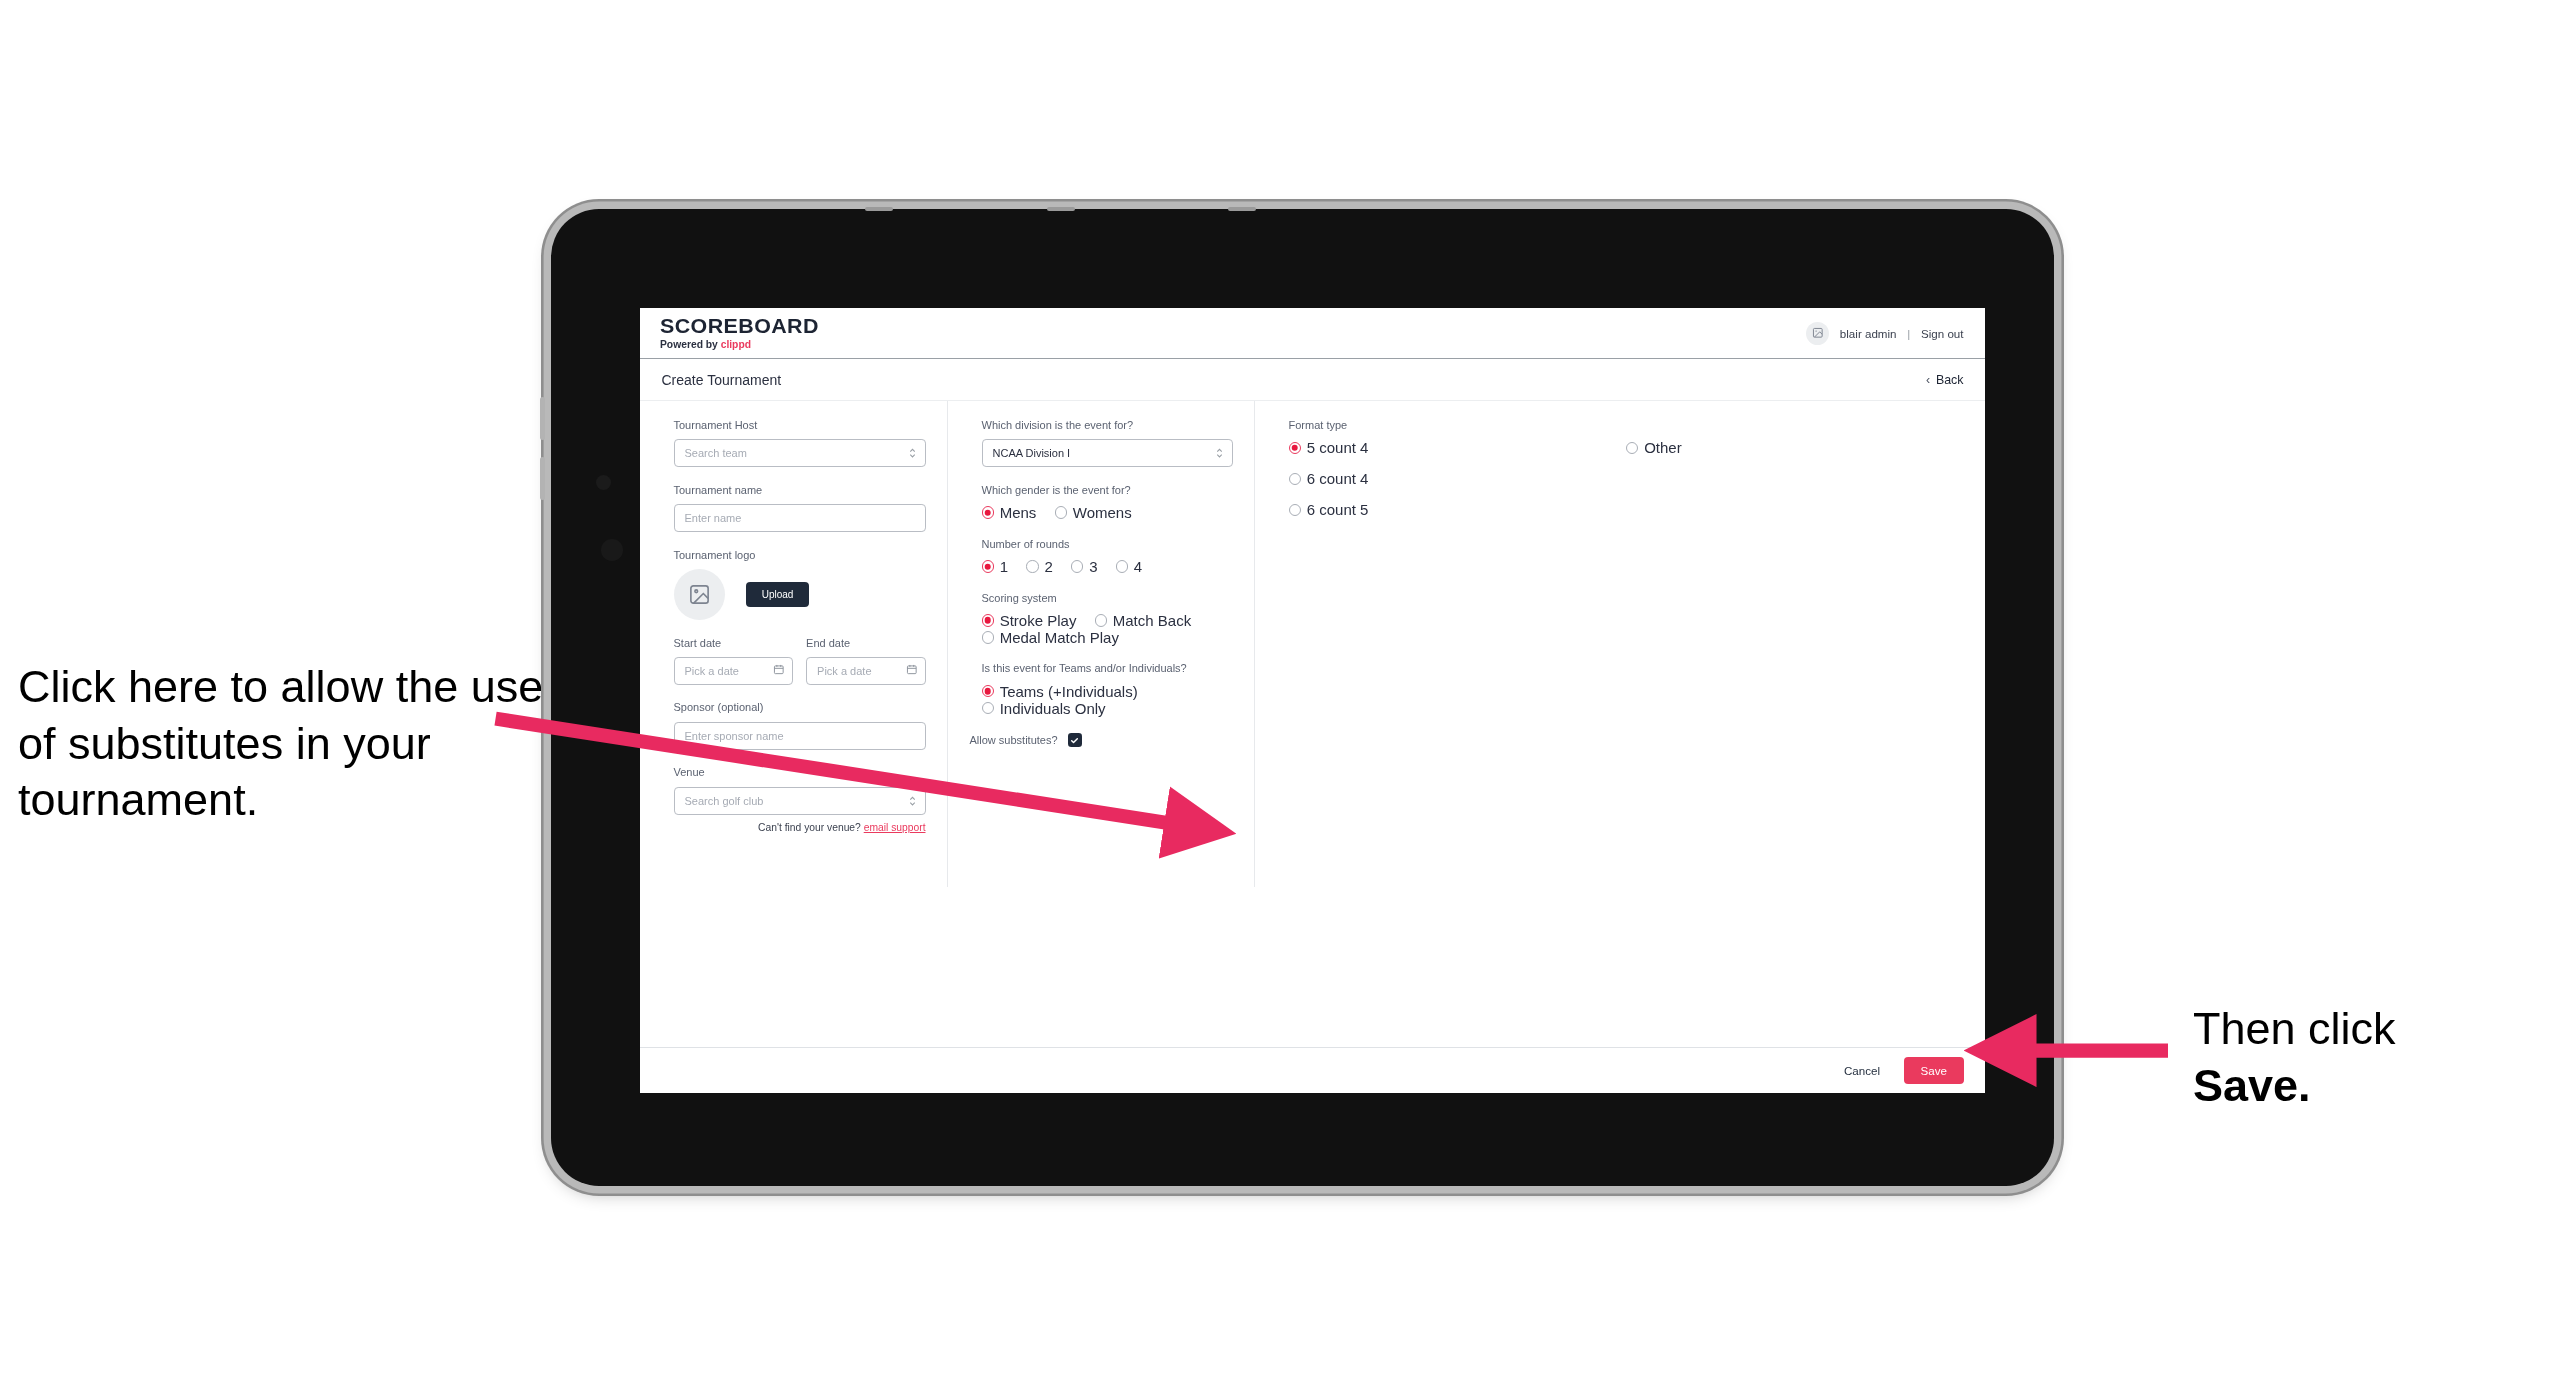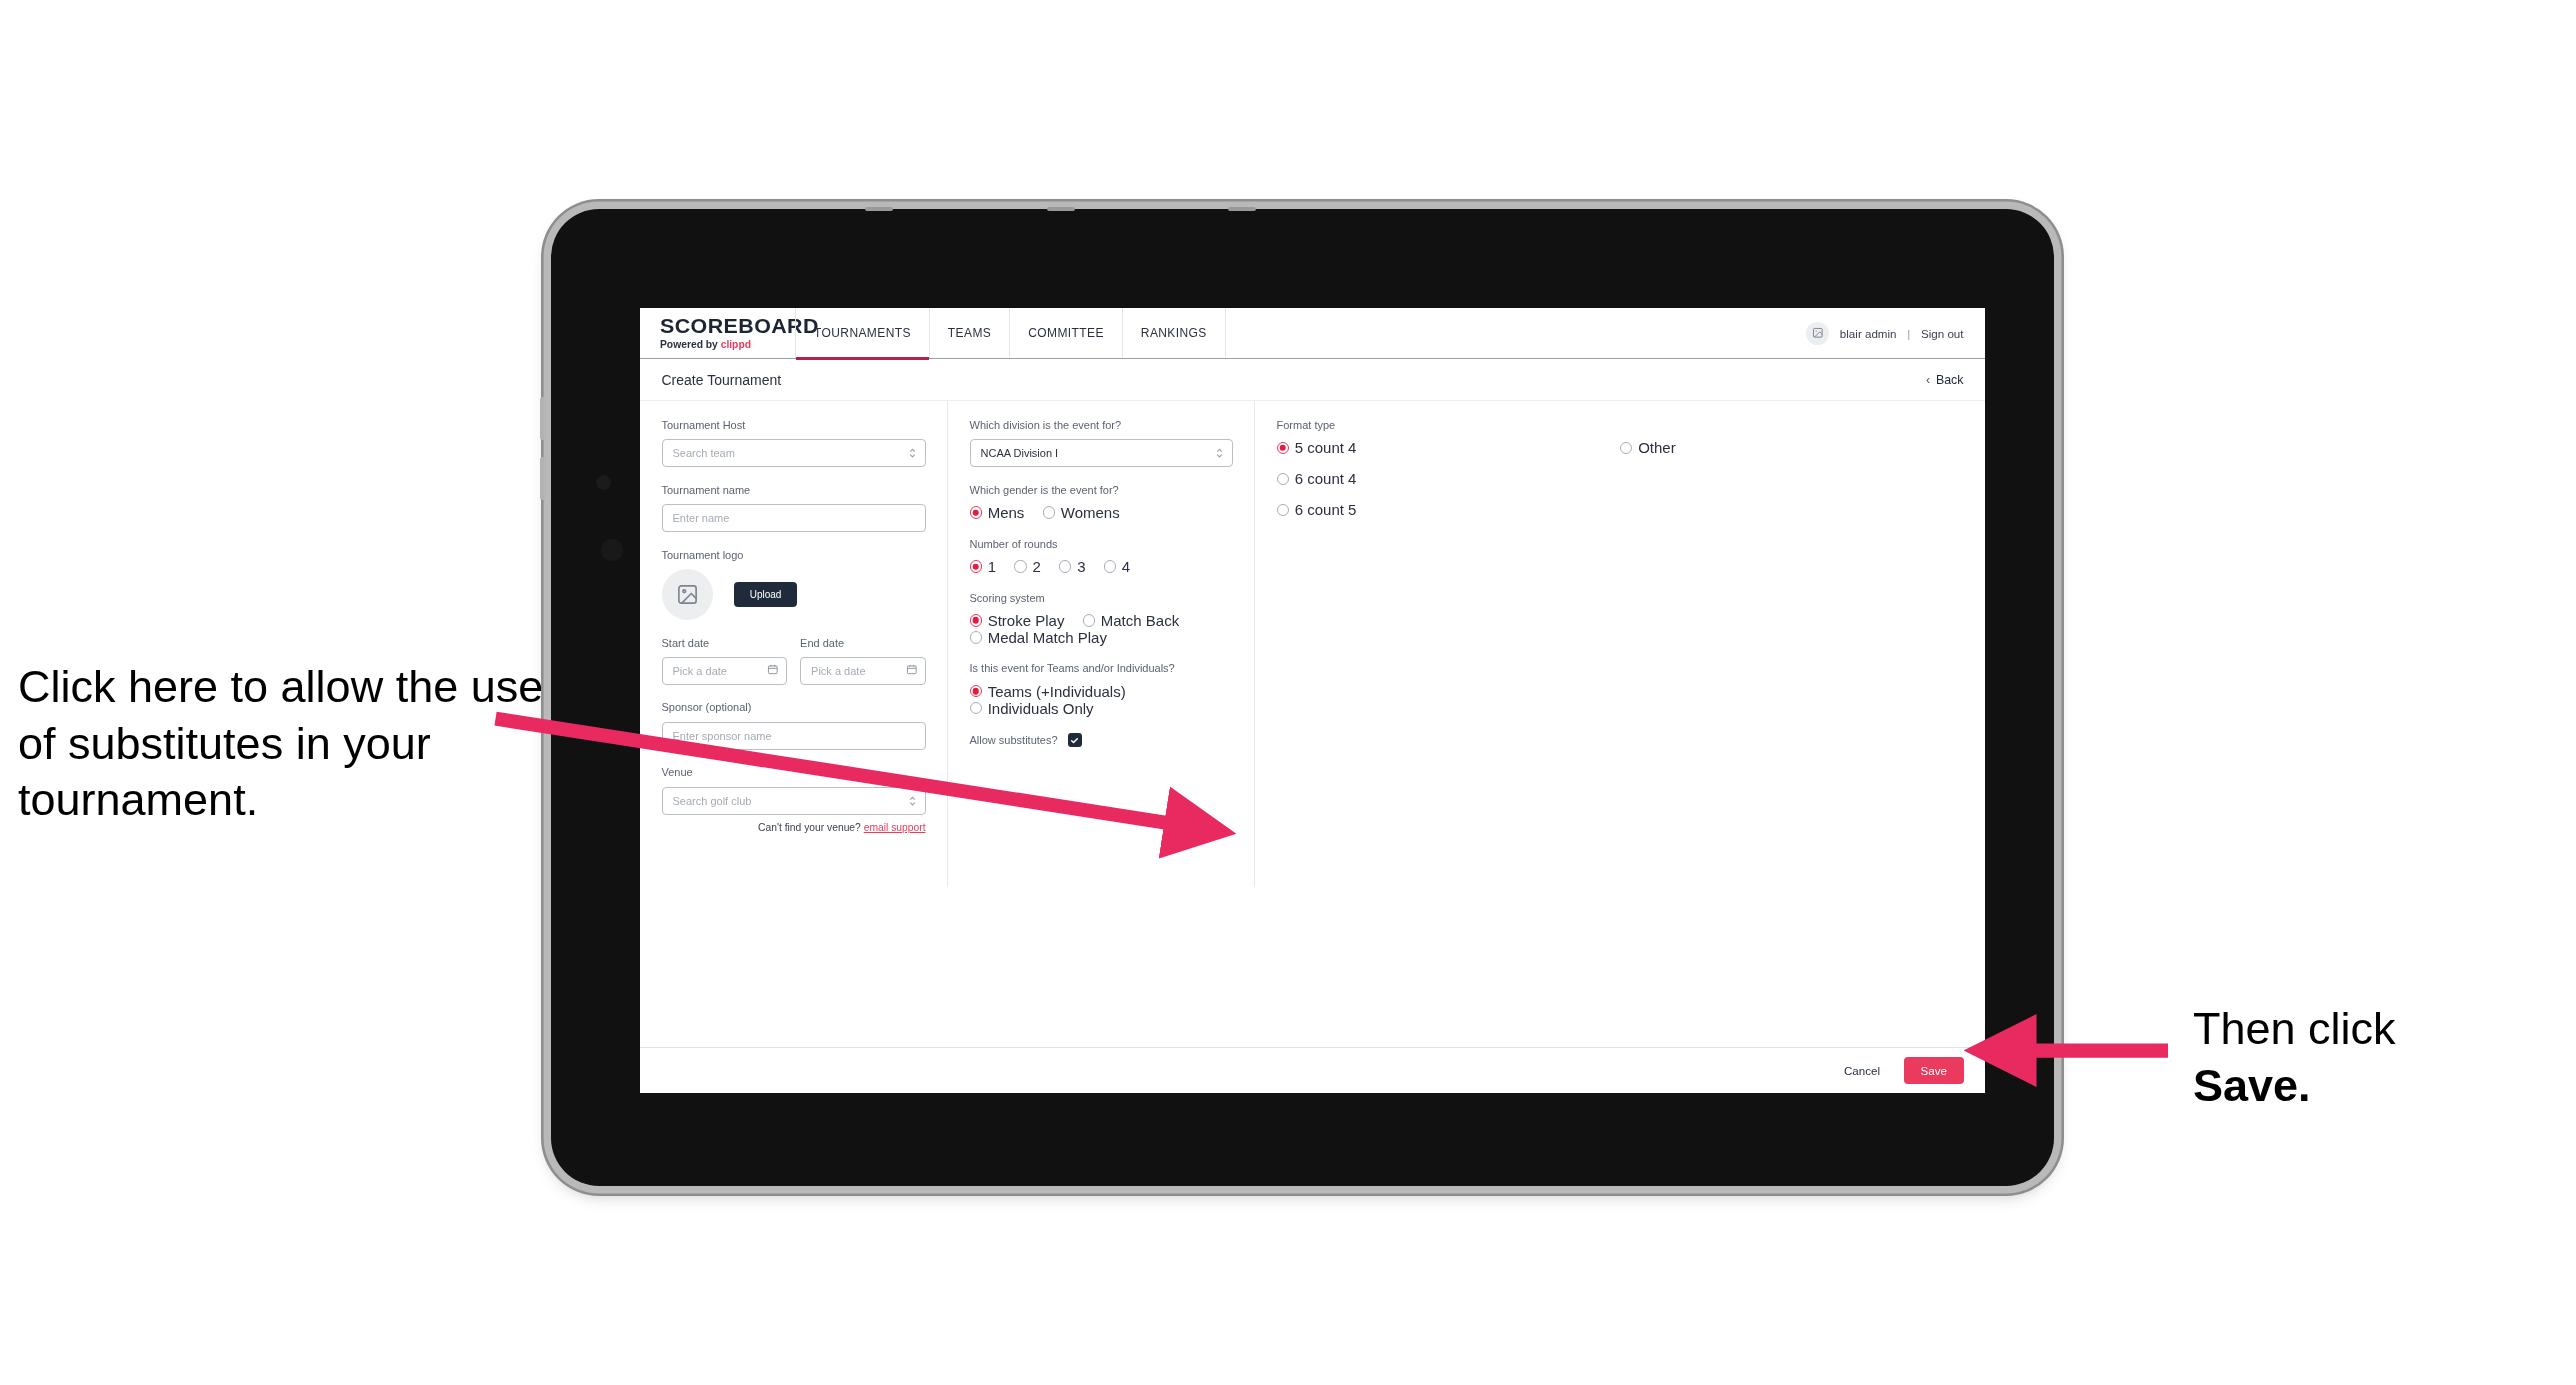--- a/index.html
+++ b/index.html
@@ -190,21 +190,21 @@
   #col-left   { width: 307px; }
   #col-middle { width: 307px; border-left: 0.8px solid #e7e9ec; }
   #col-right  { flex: 1;      border-left: 0.8px solid #e7e9ec; }
 
   .field-label {
     font-size: 11px;
     color: #5b6271;
     margin-bottom: 6.6px;
     line-height: 1.25;
   }
-  .field-group { margin-bottom: 16.5px; }
+  .field-group { margin-bottom: 16.5px; margin-left: 12px; }
 
   .text-input {
     width: 100%;
     height: 28px;
     box-sizing: border-box;
     border: 0.8px solid #b9bdc4;
     border-radius: 4.1px;
     background: #fff;
     font-size: 11px;
     font-family: "Liberation Sans", sans-serif;
@@ -425,34 +425,20 @@
 
     <div id="app-header">
 
       <div id="brand-block">
         <div id="brand-wordmark">SCOREBOARD</div>
         <div id="brand-tagline">
           <span>Powered by </span><span class="clippd-mark">clippd</span>
         </div>
       </div>
 
-      <div id="nav-tabs">
-        <div class="nav-tab active">
-          <span>TOURNAMENTS</span>
-        </div>
-        <div class="nav-tab">
-          <span>TEAMS</span>
-        </div>
-        <div class="nav-tab">
-          <span>COMMITTEE</span>
-        </div>
-        <div class="nav-tab">
-          <span>RANKINGS</span>
-        </div>
-      </div>
 
       <div id="user-area">
         <div id="avatar">
           <svg viewBox="0 0 24 24" fill="none" stroke="#7d8490" stroke-width="2">
             <rect x="3" y="3" width="18" height="18" rx="2"></rect>
             <circle cx="8.5" cy="8.5" r="1.5" fill="#7d8490" stroke="none"></circle>
             <path d="M21 15l-5-5L5 21"></path>
           </svg>
         </div>
         <span id="user-name">blair admin</span>

